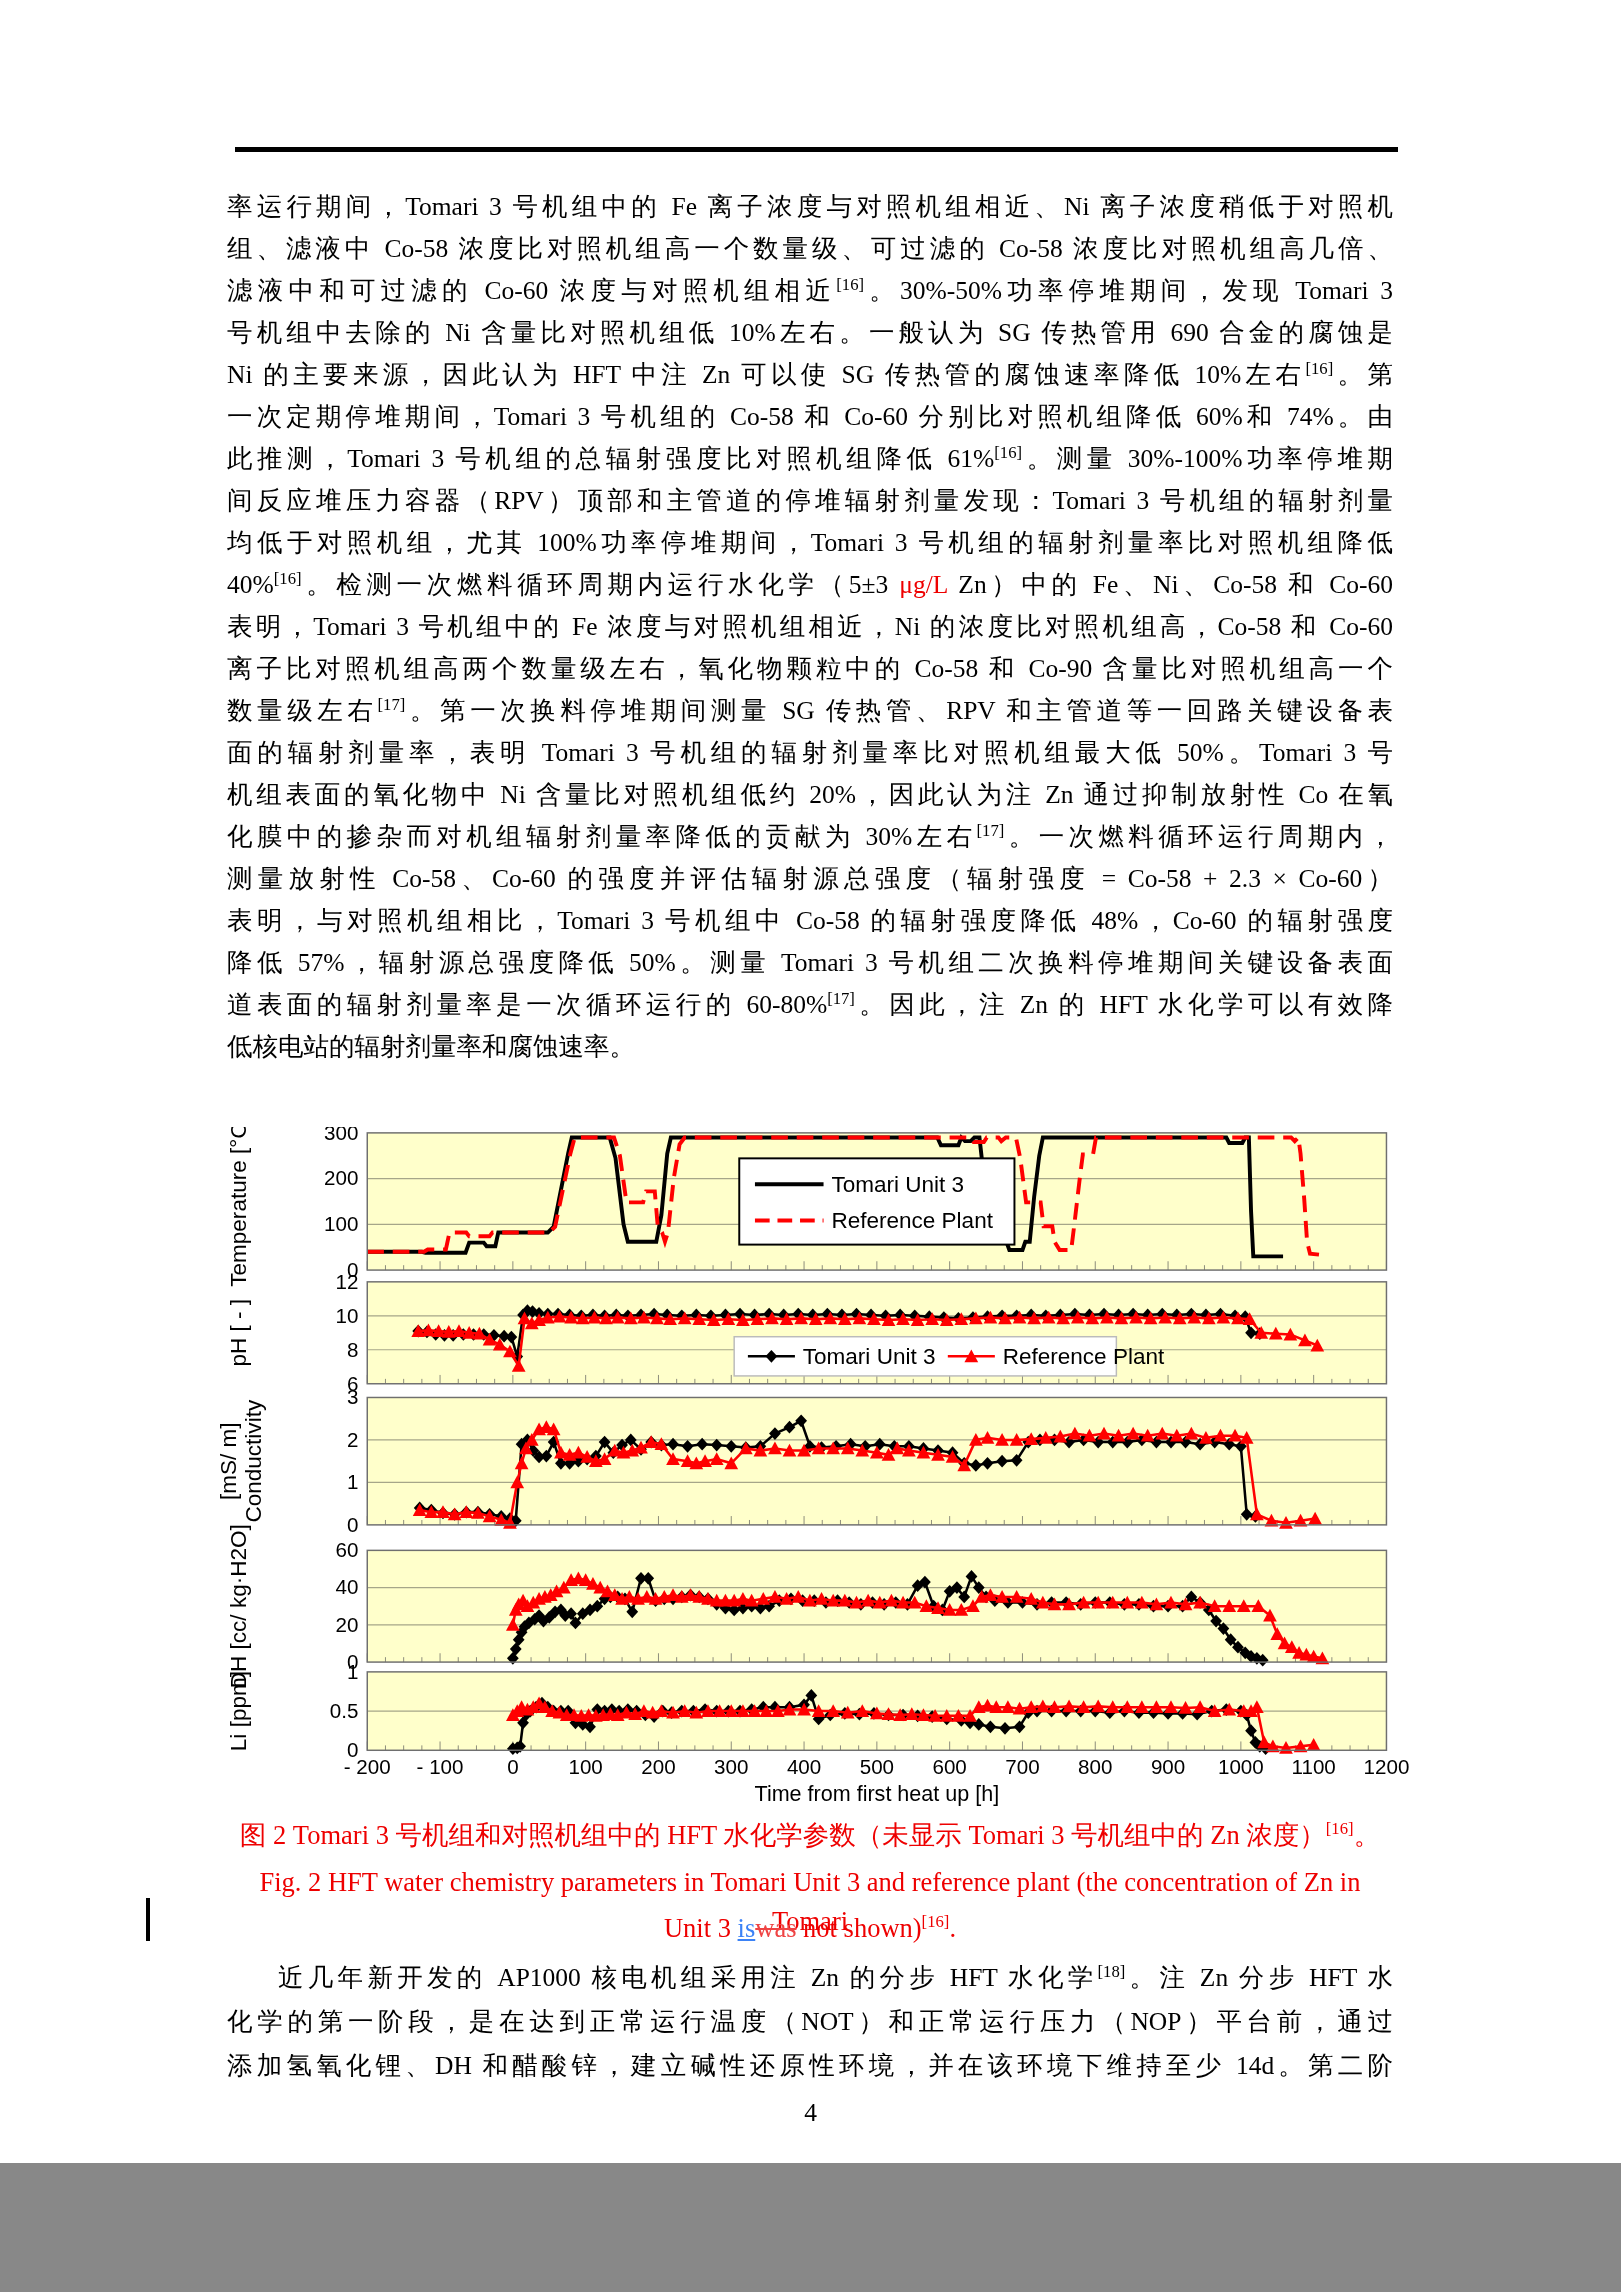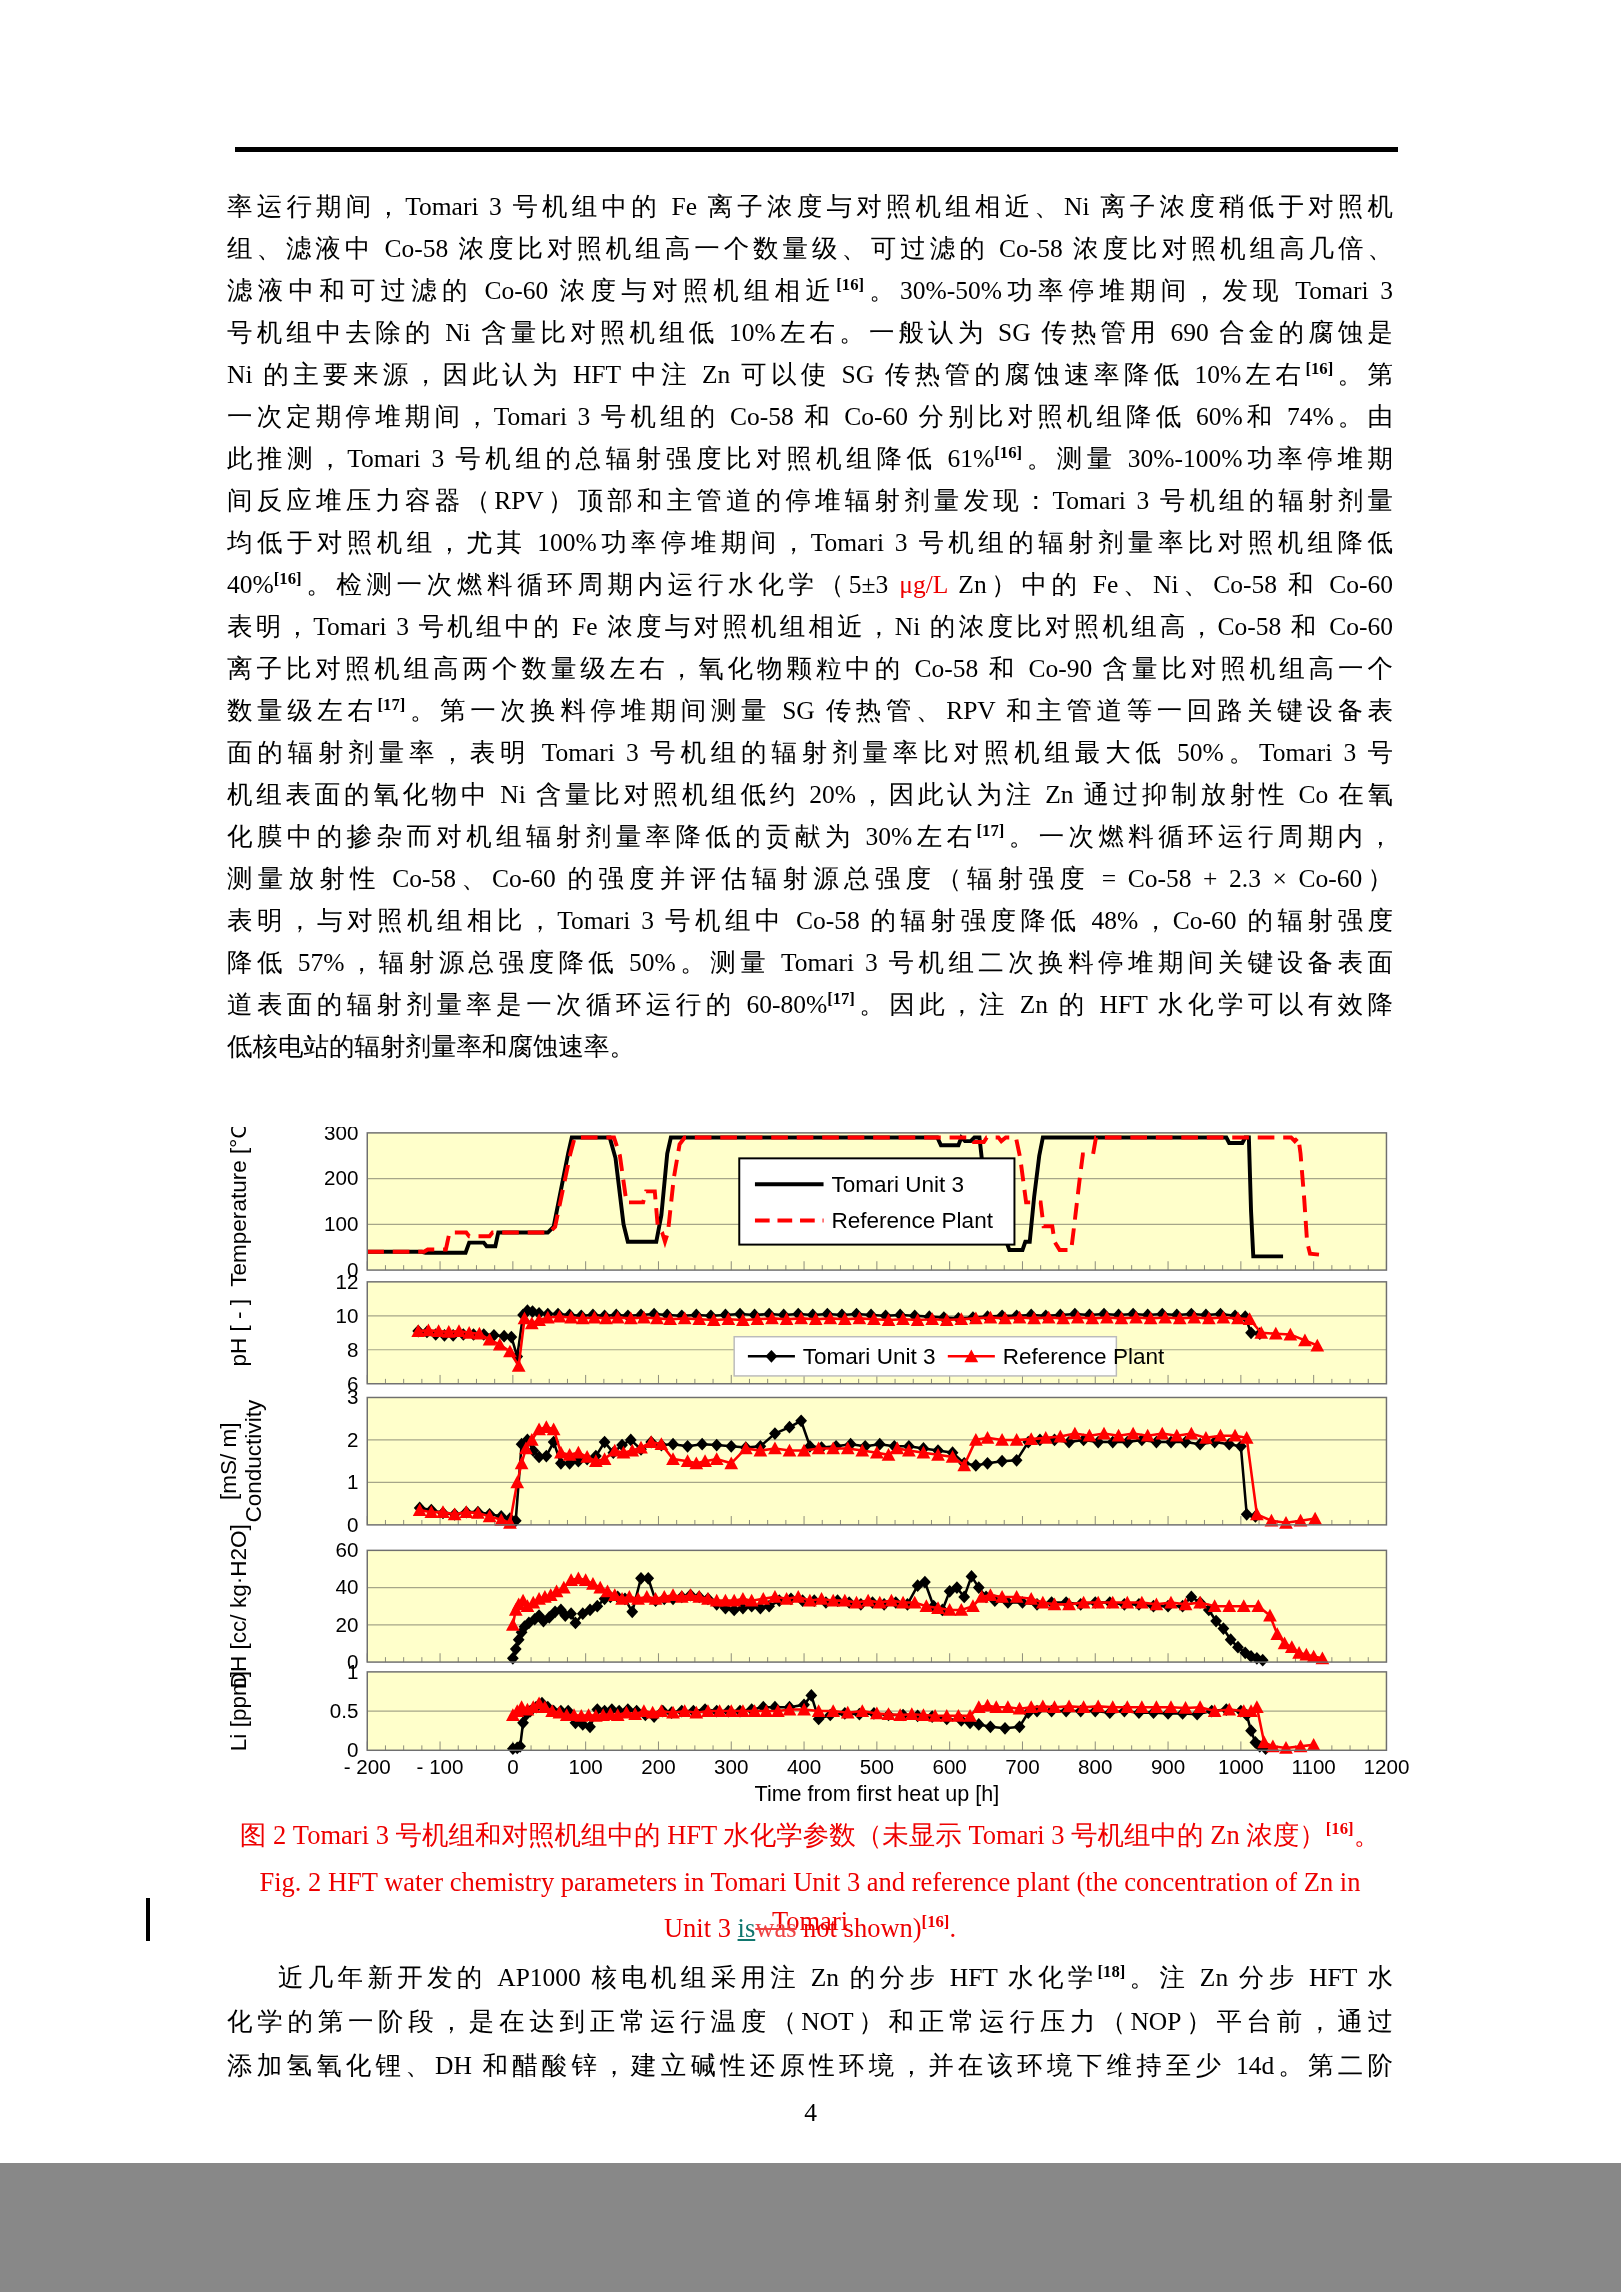--- a/index.html
+++ b/index.html
@@ -12,23 +12,23 @@
   .para { position:absolute; left:227px; width:1166px; font-size:25.5px; }
   .para1 { top:186px; }
   .para2 { top:1956px; }
   .bodyline {
     height:42px; line-height:42px; white-space:normal;
     text-align:justify; text-align-last:justify; overflow:hidden;
   }
   .para2 .bodyline { height:44px; line-height:44px; }
   .bodyline.lastline { text-align-last:left;font-family:Liberation Serif, serif; }
   .bodyline.indent { padding-left:51px; }
-  .run-sup { vertical-align:super; font-size:16.7px; font-weight:bold; line-height:0; }
+  .run-sup { vertical-align:super; font-size:16.7px; font-weight:normal; line-height:0; }
   .run-red { color:#ee0000;margin-top:44px; }
-  .run-ins { color:#0f766e; text-decoration:underline; }
+  .run-ins { color:#3b82f6; text-decoration:underline; }
   .run-del { color:#ef4444; text-decoration:line-through; }
   .figure { position:absolute; left:184px; top:1127px; width:1225px; height:686px; }
   .caption { position:absolute; left:227px; width:1166px; text-align:center; color:#ee0000; font-size:26.5px; line-height:39px; }
   .caption-zh  { top:1816px; }
   .caption-en1 { top:1863px; }
   .caption-en2 { top:1909px; }
   .change-bar { position:absolute; left:146px; top:1898px; width:3.9px; height:43px; background:#000; }
   .page-number { position:absolute; left:0; top:2098px; width:1621px; text-align:center; font-size:25.5px; }
   svg text { font-family:"Liberation Sans","DejaVu Sans",sans-serif; fill:#000; }
 </style>

